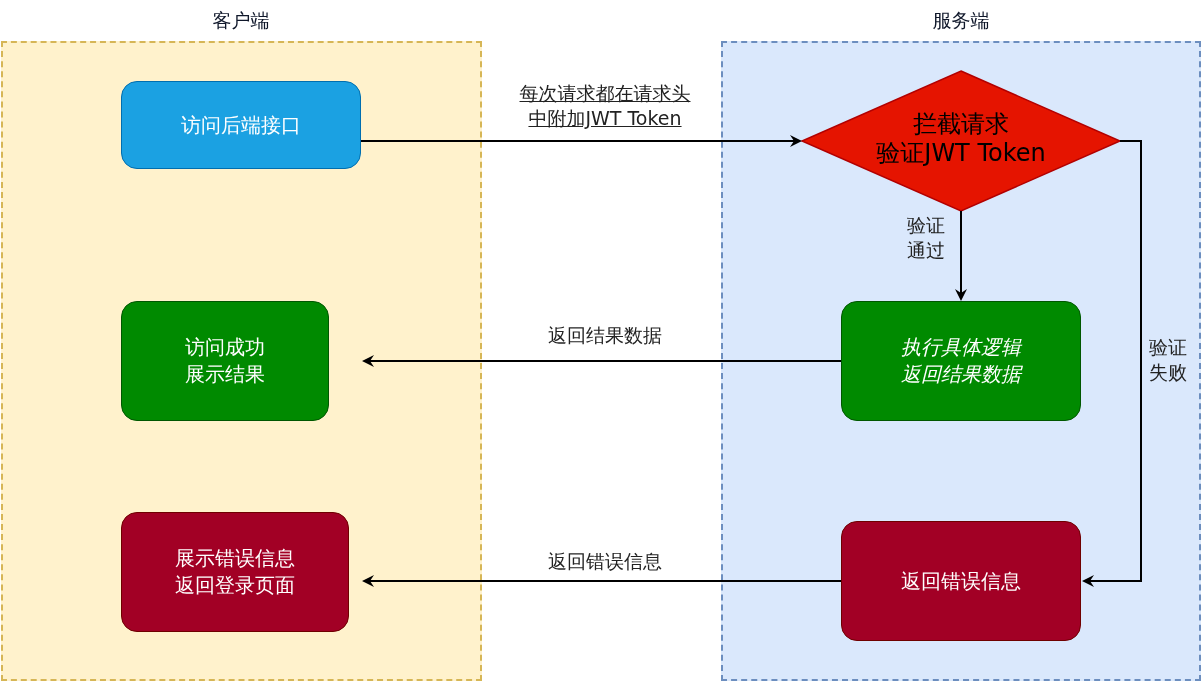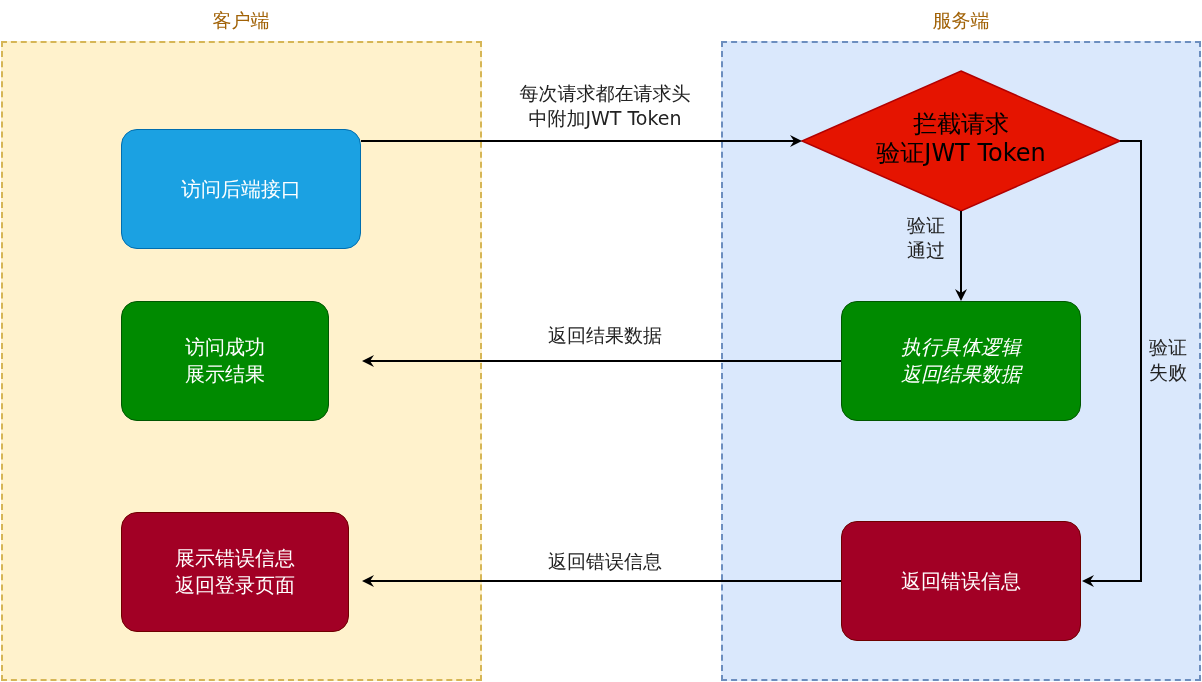--- a/index.html
+++ b/index.html
@@ -1,21 +1,21 @@
 <!DOCTYPE html>
 <html><head>
 <meta charset="utf-8">
 <style>
   html, body { margin:0; padding:0; background:#ffffff; }
   body { width:1202px; height:682px; position:relative; overflow:hidden;
          font-family:"DejaVu Sans","Liberation Sans",sans-serif; }
   .lane { position:absolute; box-sizing:border-box; border:2px dashed; }
   .lane-client { left:1px; top:41px; width:481px; height:640px; background:#fff2cc; border-color:#d6b656; }
   .lane-server { left:721px; top:41px; width:480px; height:640px; background:#dae8fc; border-color:#6c8ebf; }
-  .lane-title { position:absolute; font-size:19px; color:#a16207; text-align:center; width:200px; }
+  .lane-title { position:absolute; font-size:19px; color:#0f172a; text-align:center; width:200px; }
   .node { position:absolute; box-sizing:border-box; border-radius:16px; display:flex; align-items:center;
           justify-content:center; text-align:center; color:#fff; font-size:20px; line-height:27px;
           white-space:pre-line; border:1.5px solid; }
   .blue { background:#1ba1e2; border-color:#006eaf; }
   .green { background:#008a00; border-color:#005700; }
   .red { background:#a20025; border-color:#6f0000; }
   .edge-label { position:absolute; font-size:19px; line-height:25px; color:#222; text-align:center; white-space:pre-line; background:transparent; }
   svg.overlay { position:absolute; left:0; top:0; }
   .diamond-text { position:absolute; left:802px; top:110px; width:318px; text-align:center; color:#000000; font-size:24px; line-height:29px; white-space:pre-line; }
 </style>
@@ -34,31 +34,31 @@
     </marker>
   </defs>
   <polygon points="961,71 1120,141 961,211 802,141" fill="#e51400" stroke="#b20000" stroke-width="1.5"></polygon>
   <line x1="361" y1="141" x2="800" y2="141" stroke="#000" stroke-width="2" marker-end="url(#arr)"></line>
   <line x1="961" y1="211" x2="961" y2="299" stroke="#000" stroke-width="2" marker-end="url(#arr)"></line>
   <polyline points="1120,141 1141,141 1141,581 1084,581" fill="none" stroke="#000" stroke-width="2" marker-end="url(#arr)"></polyline>
   <line x1="841" y1="361" x2="364" y2="361" stroke="#000" stroke-width="2" marker-end="url(#arr)"></line>
   <line x1="841" y1="581" x2="364" y2="581" stroke="#000" stroke-width="2" marker-end="url(#arr)"></line>
 </svg>
 
-<div class="node blue" style="left:121px;top:81px;width:240px;height:120px;margin-top:48px;">访问后端接口</div>
+<div class="node blue" style="left:121px;top:81px;width:240px;height:88px;">访问后端接口</div>
 <div class="node green" style="left:121px;top:301px;width:208px;height:120px;">访问成功
 展示结果</div>
 <div class="node red" style="left:121px;top:512px;width:228px;height:120px;">展示错误信息
 返回登录页面</div>
 <div class="diamond-text">拦截请求
 验证JWT Token</div>
 <div class="node green" style="left:841px;top:301px;width:240px;height:120px;font-style:italic;">执行具体逻辑
 返回结果数据</div>
 <div class="node red" style="left:841px;top:521px;width:240px;height:120px;">返回错误信息</div>
 
-<div class="edge-label" style="left:480px;top:81px;width:250px;">每次请求都在请求头
+<div class="edge-label" style="left:480px;top:81px;width:250px;text-decoration:underline;">每次请求都在请求头
 中附加JWT Token</div>
 <div class="edge-label" style="left:892px;top:213px;width:68px;">验证
 通过</div>
 <div class="edge-label" style="left:1138px;top:335px;width:60px;">验证
 失败</div>
 <div class="edge-label" style="left:500px;top:323px;width:210px;">返回结果数据</div>
 <div class="edge-label" style="left:500px;top:549px;width:210px;">返回错误信息</div>
 
 </body></html>

